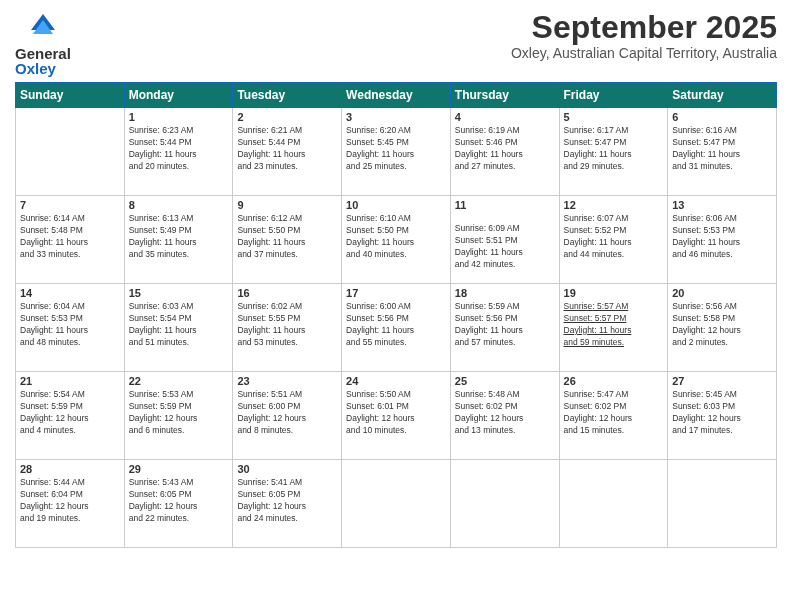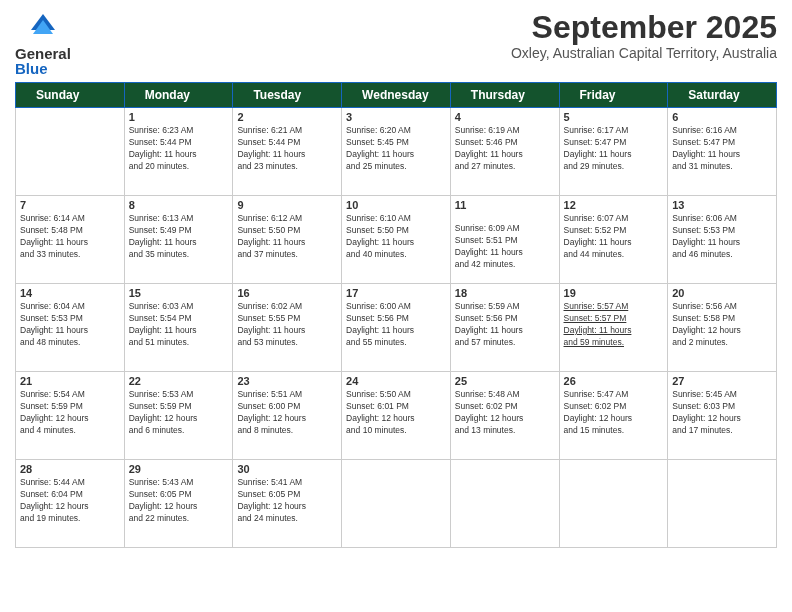--- a/index.html
+++ b/index.html
@@ -34,25 +34,25 @@
     .subtitle {
       font-size: 14px;
       color: #555;
     }
     .calendar {
       width: 100%;
       border-collapse: collapse;
       border: 1px solid #ccc;
     }
     .calendar th {
-      background: #14532d;
+      background: #0f766e;
       color: #fff;
       font-size: 12px;
       font-weight: bold;
-      padding: 5px 20px;
+      padding: 5px 4px;
       text-align: left;
       border: 1px solid #1565c0;
     }
     .calendar td {
       border: 1px solid #ccc;
       vertical-align: top;
       padding: 3px 4px;
       width: 108px;
       font-size: 9px;
       color: #333;
@@ -98,21 +98,21 @@
 
 <div class="page">
   <div class="header">
     <div class="logo-wrapper">
       <svg width="32" height="32" viewBox="0 0 32 32">
         <polygon points="16,4 28,20 4,20" fill="#1565c0"></polygon>
         <polygon points="16,10 26,24 6,24" fill="#42a5f5"></polygon>
       </svg>
       <div class="logo-name">
         <span class="logo-general">General</span>
-        <span class="logo-blue">Blue</span>
+        <span class="logo-blue">Oxley</span>
       </div>
     </div>
     <div class="title-block">
       <div class="month-title">September 2025</div>
       <div class="subtitle">Oxley, Australian Capital Territory, Australia</div>
     </div>
   </div>
 
   <table class="calendar">
     <thead>

